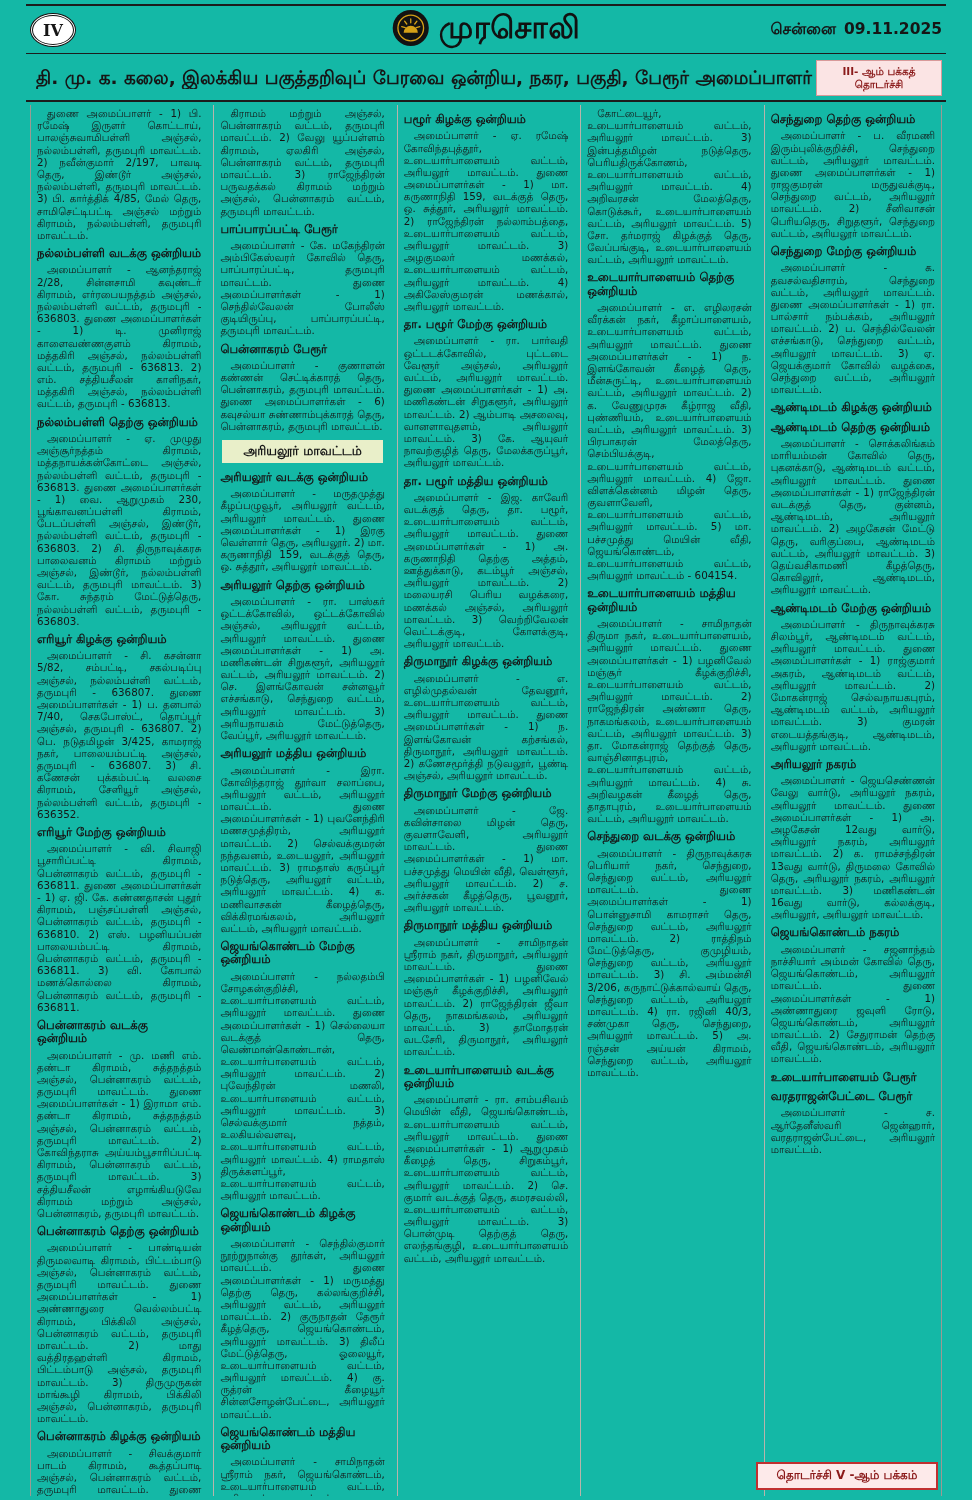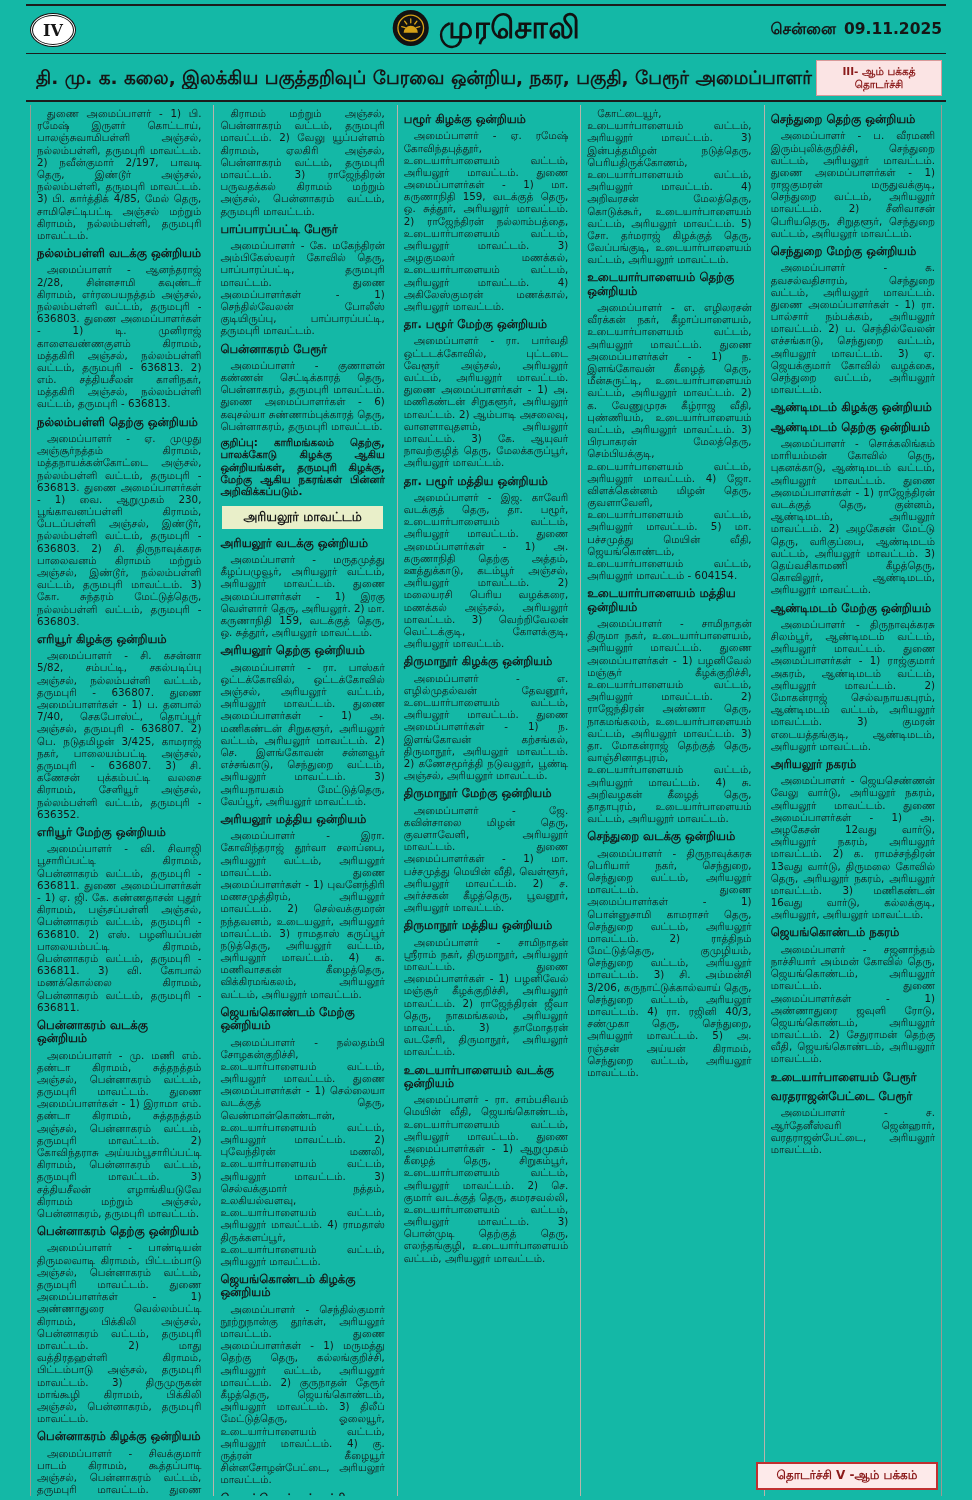--- a/index.html
+++ b/index.html
@@ -116,21 +116,20 @@
         <div class="blk-body">அமைப்பாளர் - பாண்டியன் திருமலவாடி கிராமம், பிட்டம்பாடு அஞ்சல், பென்னாகரம் வட்டம், தருமபுரி மாவட்டம். துணை அமைப்பாளர்கள் - 1) அண்ணாதுரை வெல்லம்பட்டி கிராமம், பிக்கிலி அஞ்சல், பென்னாகரம் வட்டம், தருமபுரி மாவட்டம். 2) மாது வத்திரதஹள்ளி கிராமம், பிட்டம்பாடு அஞ்சல், தருமபுரி மாவட்டம். 3) திருமுருகன் மாங்கூழி கிராமம், பிக்கிலி அஞ்சல், பென்னாகரம், தருமபுரி மாவட்டம்.</div>
         <div class="blk-h">பென்னாகரம் கிழக்கு ஒன்றியம்</div>
         <div class="blk-body">அமைப்பாளர் - சிவக்குமார் பாடம் கிராமம், கூத்தப்பாடி அஞ்சல், பென்னாகரம் வட்டம், தருமபுரி மாவட்டம். துணை அமைப்பாளர்கள் - 1) ராமர் நாகசாமுத்திரம் கிராமம், பென்னாகரம் வட்டம், தருமபுரி மாவட்டம்.</div>
       </div>
       <div class="col">
         <div class="blk-body">கிராமம் மற்றும் அஞ்சல், பென்னாகரம் வட்டம், தருமபுரி மாவட்டம். 2) வேலு யூப்பள்ளம் கிராமம், ஏலகிரி அஞ்சல், பென்னாகரம் வட்டம், தருமபுரி மாவட்டம். 3) ராஜேந்திரன் பருவதக்கல் கிராமம் மற்றும் அஞ்சல், பென்னாகரம் வட்டம், தருமபுரி மாவட்டம்.</div>
         <div class="blk-h">பாப்பாரப்பட்டி பேரூர்</div>
         <div class="blk-body">அமைப்பாளர் - கே. மகேந்திரன் அம்பிகேஸ்வரர் கோவில் தெரு, பாப்பாரப்பட்டி, தருமபுரி மாவட்டம். துணை அமைப்பாளர்கள் - 1) செந்தில்வேலன் போலீஸ் குடியிருப்பு, பாப்பாரப்பட்டி, தருமபுரி மாவட்டம்.</div>
         <div class="blk-h">பென்னாகரம் பேரூர்</div>
         <div class="blk-body">அமைப்பாளர் - குணாளன் கண்ணன் செட்டிக்காரத் தெரு, பென்னாகரம், தருமபுரி மாவட்டம். துணை அமைப்பாளர்கள் - 6) கவுசல்யா சுண்ணாம்புக்காரத் தெரு, பென்னாகரம், தருமபுரி மாவட்டம்.</div>
-        <div class="blk-note">குறிப்பு: காரிமங்கலம் தெற்கு, பாலக்கோடு கிழக்கு ஆகிய ஒன்றியங்கள், தருமபுரி கிழக்கு, மேற்கு ஆகிய நகரங்கள் பின்னர் அறிவிக்கப்படும்.</div>
         <div class="blk-district">அரியலூர் மாவட்டம்</div>
         <div class="blk-h">அரியலூர் வடக்கு ஒன்றியம்</div>
         <div class="blk-body">அமைப்பாளர் - மருதமுத்து கீழப்பழுவூர், அரியலூர் வட்டம், அரியலூர் மாவட்டம். துணை அமைப்பாளர்கள் - 1) இரகு வெள்ளார் தெரு, அரியலூர். 2) மா. கருணாநிதி 159, வடக்குத் தெரு, ஒ. சுத்தூர், அரியலூர் மாவட்டம்.</div>
         <div class="blk-h">அரியலூர் தெற்கு ஒன்றியம்</div>
         <div class="blk-body">அமைப்பாளர் - ரா. பாஸ்கர் ஒட்டக்கோவில், ஒட்டக்கோவில் அஞ்சல், அரியலூர் வட்டம், அரியலூர் மாவட்டம். துணை அமைப்பாளர்கள் - 1) அ. மணிகண்டன் சிறுகளூர், அரியலூர் வட்டம், அரியலூர் மாவட்டம். 2) செ. இளங்கோவன் சன்னவூர் எச்சங்காடு, செந்துறை வட்டம், அரியலூர் மாவட்டம். 3) அரியநாயகம் மேட்டுத்தெரு, வேப்பூர், அரியலூர் மாவட்டம்.</div>
         <div class="blk-h">அரியலூர் மத்திய ஒன்றியம்</div>
         <div class="blk-body">அமைப்பாளர் - இரா. கோவிந்தராஜ் தூர்வா சலாப்பை, அரியலூர் வட்டம், அரியலூர் மாவட்டம். துணை அமைப்பாளர்கள் - 1) புவனேந்திரி மணசமுத்திரம், அரியலூர் மாவட்டம். 2) செல்வக்குமரன் நந்தவனம், உடையலூர், அரியலூர் மாவட்டம். 3) ராமதாஸ் கருப்பூர் நடுத்தெரு, அரியலூர் வட்டம், அரியலூர் மாவட்டம். 4) க. மணிவாசகன் கீழைத்தெரு, விக்கிரமங்கலம், அரியலூர் வட்டம், அரியலூர் மாவட்டம்.</div>
         <div class="blk-h">ஜெயங்கொண்டம் மேற்கு ஒன்றியம்</div>
         <div class="blk-body">அமைப்பாளர் - நல்லதம்பி சோழகன்குறிச்சி, உடையார்பாளையம் வட்டம், அரியலூர் மாவட்டம். துணை அமைப்பாளர்கள் - 1) செல்லையா வடக்குத் தெரு, வெண்மான்கொண்டான், உடையார்பாளையம் வட்டம், அரியலூர் மாவட்டம். 2) புவேந்திரன் மணலி, உடையார்பாளையம் வட்டம், அரியலூர் மாவட்டம். 3) செல்வக்குமார் நத்தம், உலகியல்வளவு, உடையார்பாளையம் வட்டம், அரியலூர் மாவட்டம். 4) ராமதாஸ் திருக்களப்பூர், உடையார்பாளையம் வட்டம், அரியலூர் மாவட்டம்.</div>
         <div class="blk-h">ஜெயங்கொண்டம் கிழக்கு ஒன்றியம்</div>

